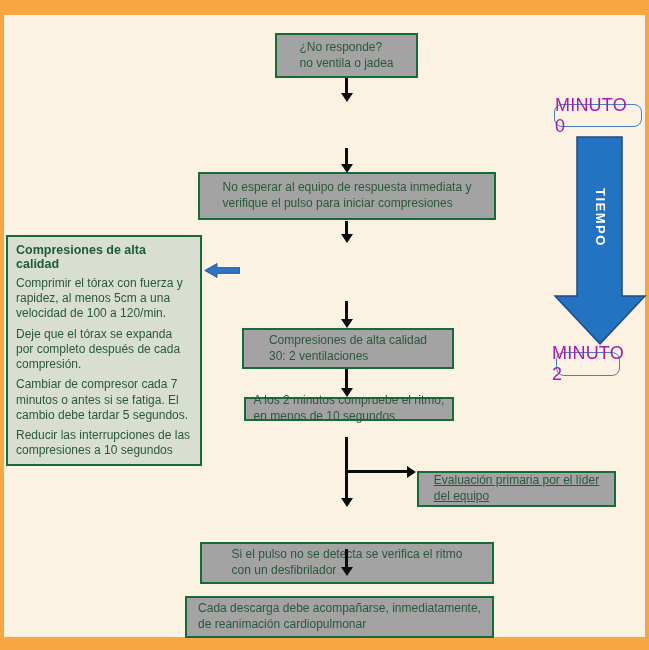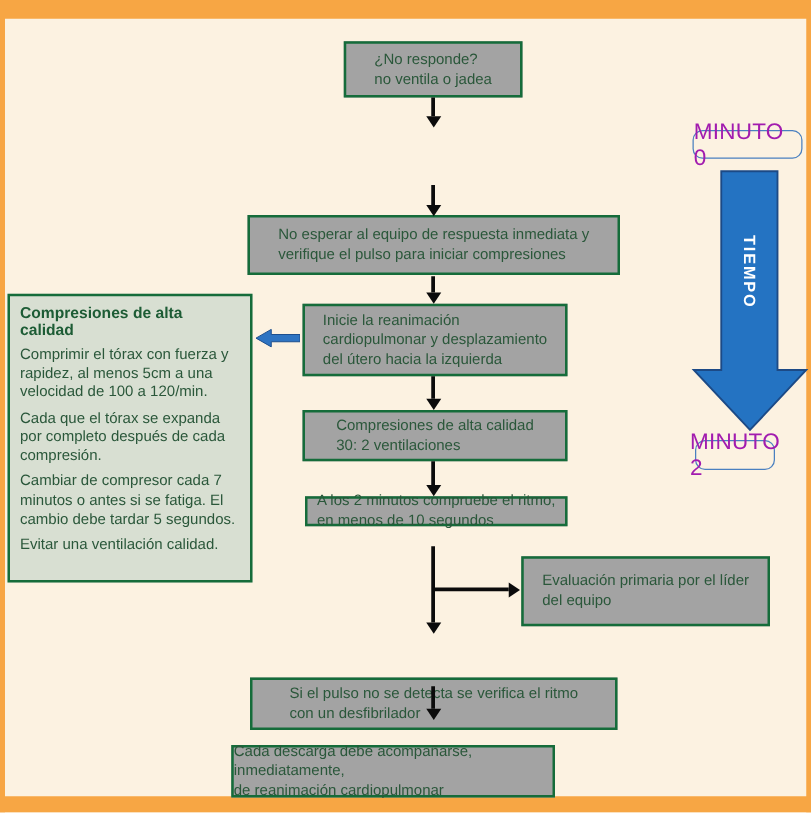--- a/index.html
+++ b/index.html
@@ -20,23 +20,23 @@
     display:flex; align-items:center; justify-content:center;
     white-space:pre-line;
     font-size:12px; line-height:1.3;
   }
   #box-no-responde        { left:275px; top:33px;  width:143px; height:45px; }
   #box-pida-ayuda         { left:198px; top:102px; width:298px; height:46px; }
   #box-no-esperar         { left:198px; top:172px; width:298px; height:48px; }
   #box-inicie-rcp         { left:242px; top:243px; width:212px; height:58px; }
   #box-compresiones-30-2  { left:242px; top:328px; width:212px; height:41px; }
   #box-compruebe-ritmo    { left:244px; top:397px; width:210px; height:24px; }
-  #box-evaluacion-primaria{ left:417px; top:445px; width:199px; height:56px; }
+  #box-evaluacion-primaria{ left:417px; top:471px; width:199px; height:36px;text-decoration:underline; }
   #box-pulso-desfibrilador{ left:200px; top:523px; width:294px; height:42px;margin-top:19px; }
-  #box-descarga-rcp       { left:185px; top:596px; width:259px; height:42px; }
+  #box-descarga-rcp       { left:185px; top:596px; width:309px; height:42px; }
 
   .info {
     position:absolute; left:6px; top:235px; width:196px; height:231px;
     box-sizing:border-box; border:2.5px solid #156c3a; background:#d8dfd2;
     padding:6px 8px; color:#2a573a; overflow:hidden;
   }
   .info h3 { margin:0 0 2px 0; font-size:12.5px; font-weight:bold; color:#1d5c35; }
   .info p  { margin:5px 0 0 0; font-size:12px; line-height:1.27; }
 
   .varrow { position:absolute; width:3px; background:#0b0b0b; }
@@ -88,39 +88,37 @@
 
   <div class="accent" id="accent-top"></div>
   <div class="accent" id="accent-bottom"></div>
   <div class="accent" id="accent-left"></div>
   <div class="accent" id="accent-right"></div>
 
   <div class="gbox" id="box-no-responde">¿No responde?
 no ventila o jadea</div>
   <div class="gbox" id="box-no-esperar">No esperar al equipo de respuesta inmediata y
 verifique el pulso para iniciar compresiones</div>
-  <div class="gbox" id="box-inicie-rcp">Inicie la reanimación
-cardiopulmonar y desplazamiento
-del útero hacia la izquierda</div>
   <div class="gbox" id="box-compresiones-30-2">Compresiones de alta calidad
 30: 2 ventilaciones</div>
   <div class="gbox" id="box-compruebe-ritmo">A los 2 minutos compruebe el ritmo,
 en menos de 10 segundos</div>
   <div class="gbox" id="box-evaluacion-primaria">Evaluación primaria por el líder
 del equipo</div>
   <div class="gbox" id="box-pulso-desfibrilador">Si el pulso no se detecta se verifica el ritmo
 con un desfibrilador</div>
   <div class="gbox" id="box-descarga-rcp">Cada descarga debe acompañarse, inmediatamente,
 de reanimación cardiopulmonar</div>
 
   <div class="info">
     <h3>Compresiones de alta calidad</h3>
     <p>Comprimir el tórax con fuerza y rapidez, al menos 5cm a una velocidad de 100 a 120/min.</p>
-    <p>Cada que el tórax se expanda por completo después de cada compresión.</p>
+    <p>Deje que el tórax se expanda por completo después de cada compresión.</p>
     <p>Cambiar de compresor cada 7 minutos o antes si se fatiga. El cambio debe tardar 5 segundos.</p>
+    <p>Reducir las interrupciones de las compresiones a 10 segundos</p>
     <p>Evitar una ventilación calidad.</p>
   </div>
 
   <div class="varrow" id="conn-1"></div>
   <div class="varrow" id="conn-2"></div>
   <div class="varrow" id="conn-3"></div>
   <div class="varrow" id="conn-4"></div>
   <div class="varrow" id="conn-5"></div>
   <div class="varrow" id="conn-6"></div>
   <div class="varrow" id="conn-7"></div>

